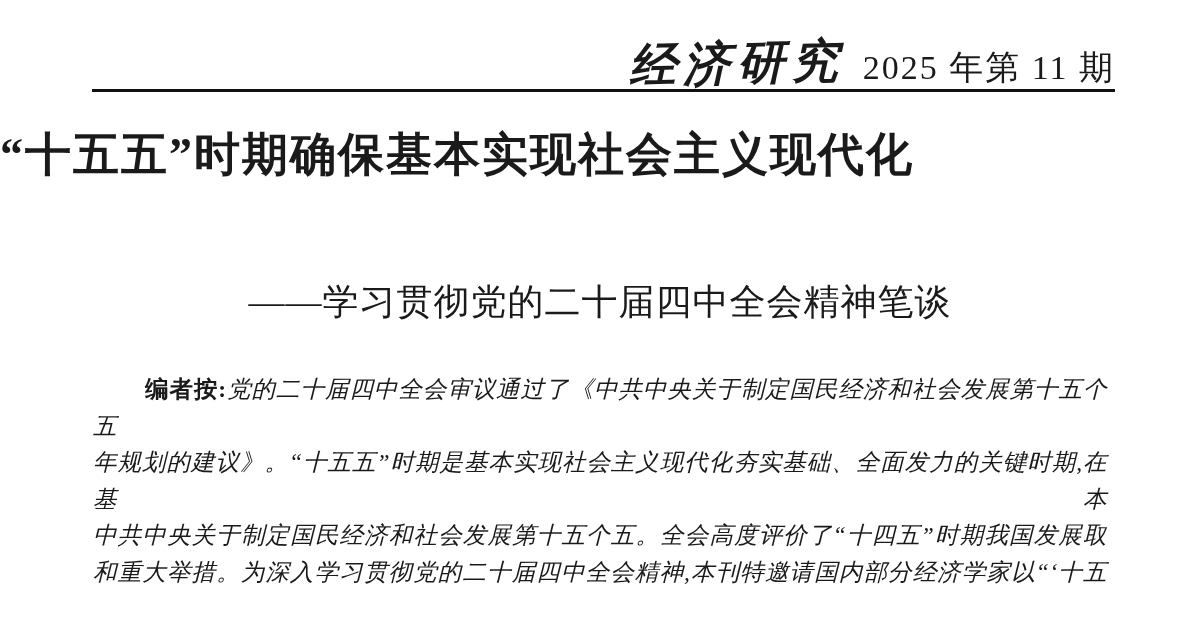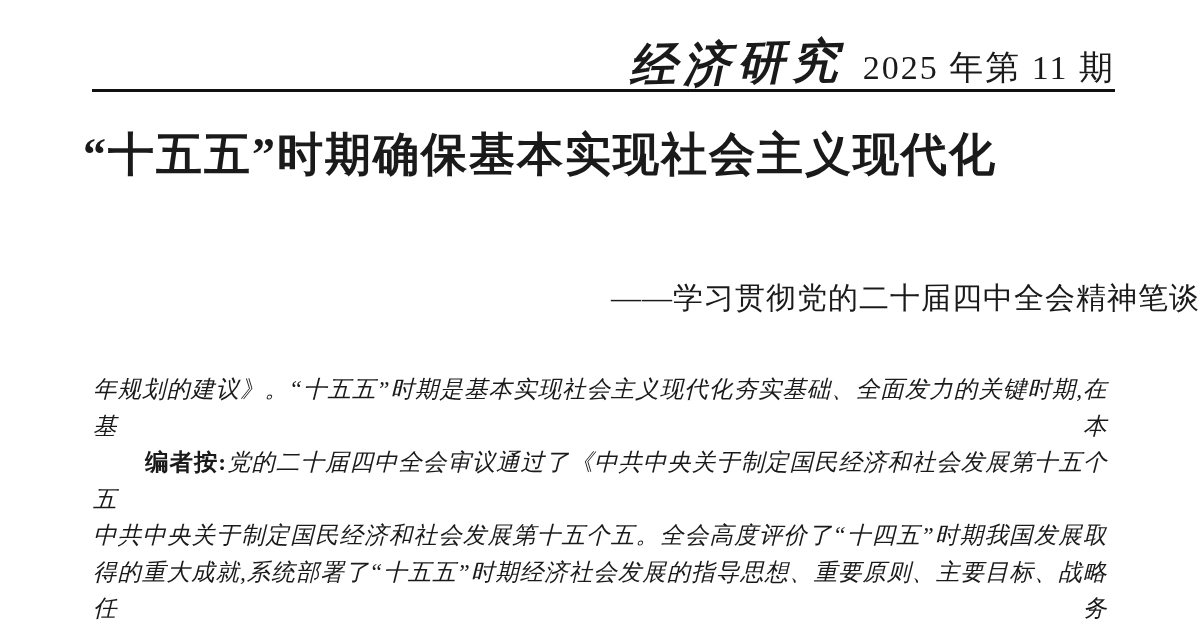--- a/index.html
+++ b/index.html
@@ -36,32 +36,32 @@
   .header-rule {
     position: absolute;
     top: 89px; left: 92px;
     width: 1023px; height: 3px;
     background: #111111;
   }
   .title-block {
     position: absolute;
     top: 123px; left: 0;
     width: 1080px;
-    text-align: center;
+    text-align: left;
     font-size: 46px;
     font-weight: bold;
     line-height: 64px;
     letter-spacing: 2px;
   }
   .subtitle {
     position: absolute;
     top: 278px; left: 0;
     width: 1200px;
-    text-align: right;
-    font-size: 30px;
+    text-align: center;
+    font-size: 36px;
     font-weight: normal;
     letter-spacing: 1px;
   }
   .editor-note {
     position: absolute;
     top: 371px; left: 93px;
     width: 1014px;
     font-size: 23.5px;
     line-height: 36.5px;
     font-style: italic;
@@ -88,19 +88,18 @@
 
 <div class="header-rule"></div>
 
 <div class="title-block">
   <div class="title-line">“十五五”时期确保基本实现社会主义现代化</div>
 </div>
 
 <div class="subtitle">——学习贯彻党的二十届四中全会精神笔谈</div>
 
 <div class="editor-note">
+  <div class="note-line just first"><span class="note-label">编者按:</span><span>党的二十届四中全会审议通过了《中共中央关于制定国民经济和社会发展第十五个五</span></div>
   <div class="note-line just">年规划的建议》。“十五五”时期是基本实现社会主义现代化夯实基础、全面发力的关键时期,在基本</div>
-  <div class="note-line just first"><span class="note-label">编者按:</span><span>党的二十届四中全会审议通过了《中共中央关于制定国民经济和社会发展第十五个五</span></div>
   <div class="note-line just">中共中央关于制定国民经济和社会发展第十五个五。全会高度评价了“十四五”时期我国发展取</div>
-  <div class="note-line just">得的重大成就,系统部署了“十五五”时期经济社会发展的指导思想、重要原则、主要目标、战略任务</div>
   <div class="note-line just">和重大举措。为深入学习贯彻党的二十届四中全会精神,本刊特邀请国内部分经济学家以“‘十五</div>
 
 </div>
 
 </body></html>

